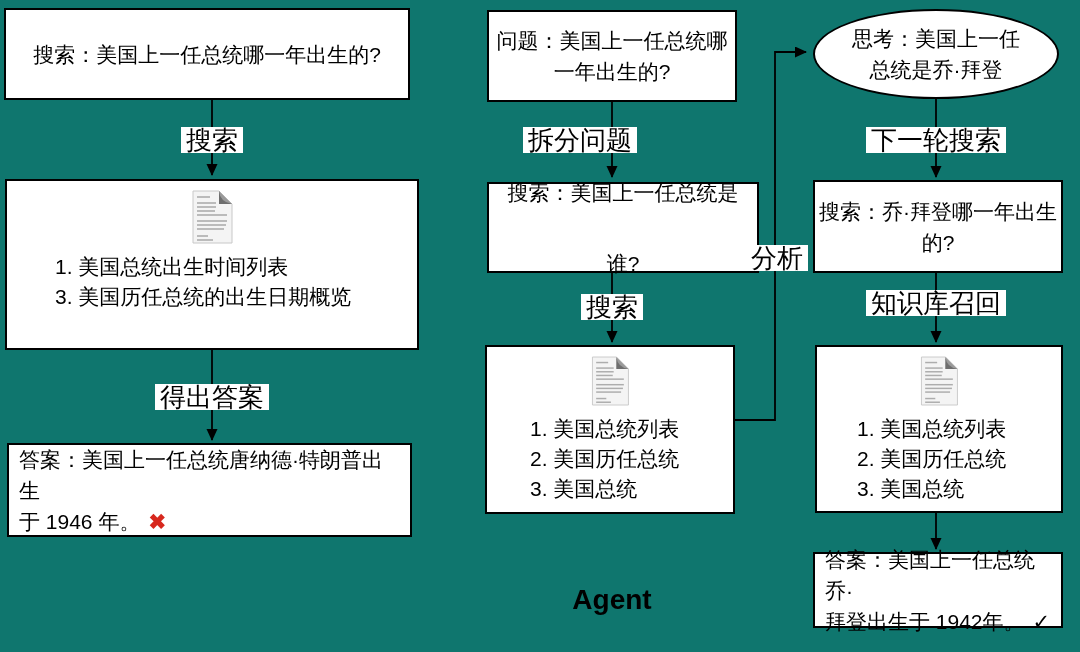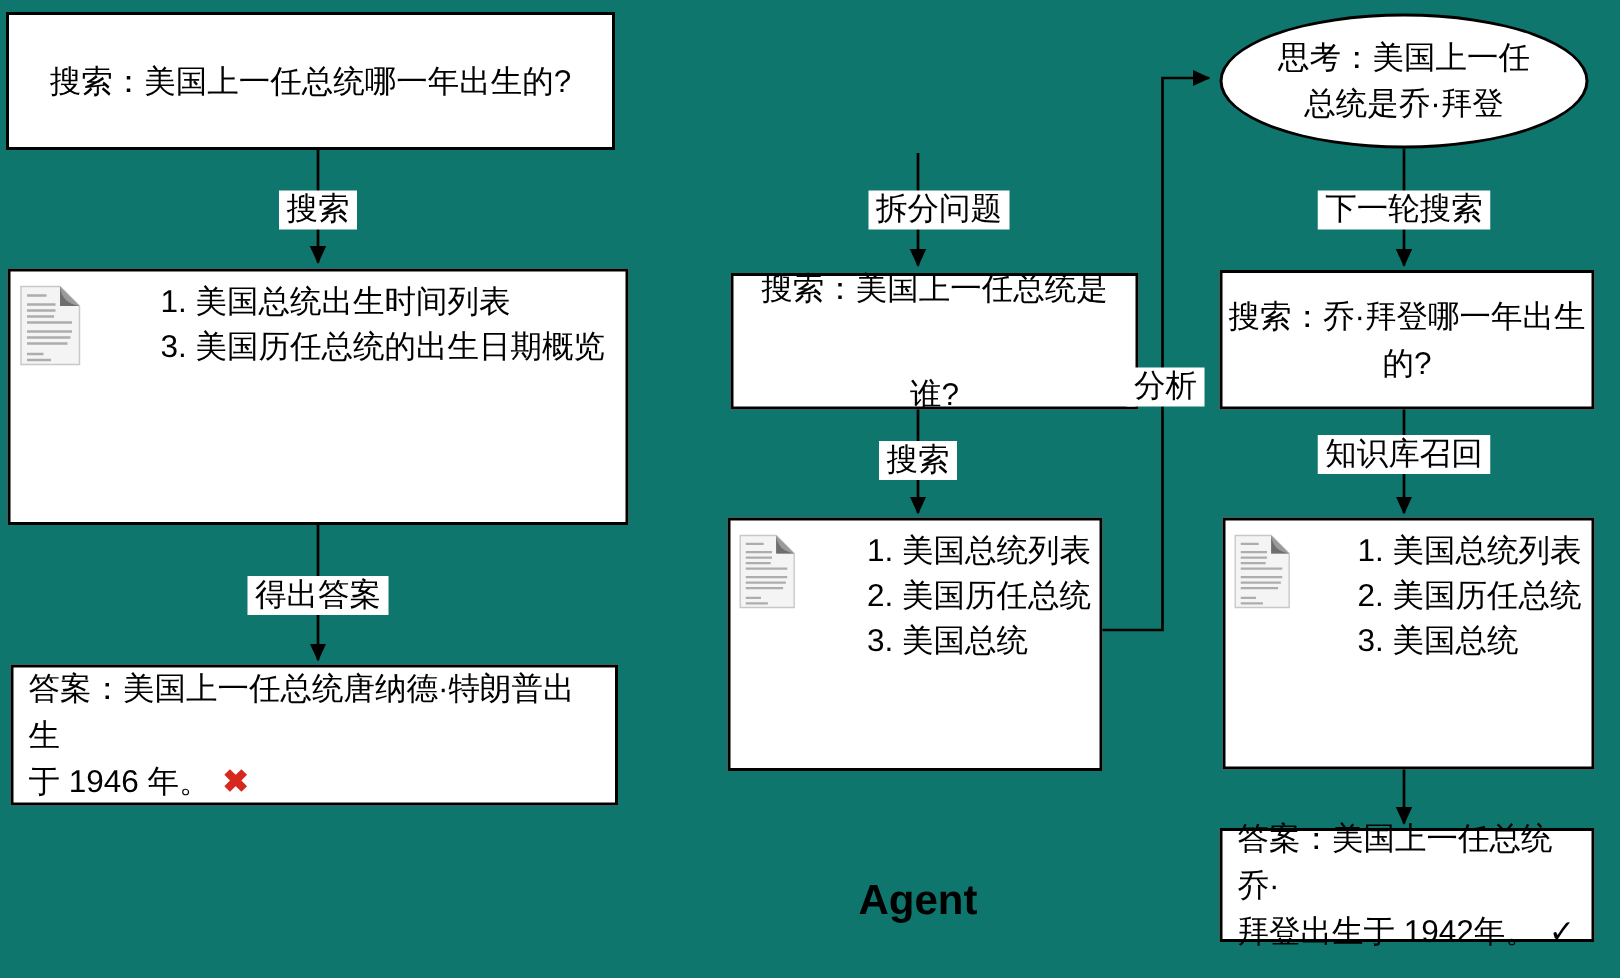--- a/index.html
+++ b/index.html
@@ -28,37 +28,37 @@
   .box.leftalign{
     display:flex;flex-direction:column;
     justify-content:center;
     text-align:left;
     padding:22px 10px;
   }
   .ellipse{
     border-radius:50%;
   }
   .docbox{
-    display:flex;
+    display:flex;flex-direction:column;
     align-items:stretch;
   }
   .docbox .icon-wrap{
     display:flex;justify-content:center;
     margin-top:7px;
   }
   .docbox .list{
     margin-top:6px;
     font-size:21px;line-height:30px;
   }
   .arrow-label{
     position:absolute;
     transform:translateX(-50%);
     background:#fff;
     padding:0 5px;
-    font-size:21px;
+    font-size:26px;
     line-height:26px;
     white-space:nowrap;
     z-index:3;
   }
   .col-title{
     position:absolute;
     transform:translateX(-50%);
     font-size:28px;
     font-weight:bold;
     white-space:nowrap;
@@ -111,22 +111,26 @@
   <span class="arrow-label" style="left:212px;top:384px;">得出答案</span>
 
   <div class="box leftalign" style="left:7px;top:443px;width:405px;height:94px;">
     <div>答案：美国上一任总统唐纳德·特朗普出生</div>
     <div>
       <span>于 1946 年。</span><span class="mark-x">✖</span>
     </div>
   </div>
 
 
-
-  <span class="arrow-label" style="left:626px;top:127px;">拆分问题</span>
+  <div class="box center" style="left:487px;top:10px;width:250px;height:92px;">
+    <div>问题：美国上一任总统哪</div>
+    <div>一年出生的?</div>
+  </div>
+
+  <span class="arrow-label" style="left:580px;top:127px;">拆分问题</span>
 
   <div class="box center" style="left:487px;top:182px;width:272px;height:91px;gap:40px;">
     <div>搜索：美国上一任总统是</div>
     <div>谁?</div>
   </div>
 
   <span class="arrow-label" style="left:612px;top:294px;">搜索</span>
 
   <div class="box docbox" style="left:485px;top:345px;width:250px;height:169px;">
     <div class="icon-wrap">

